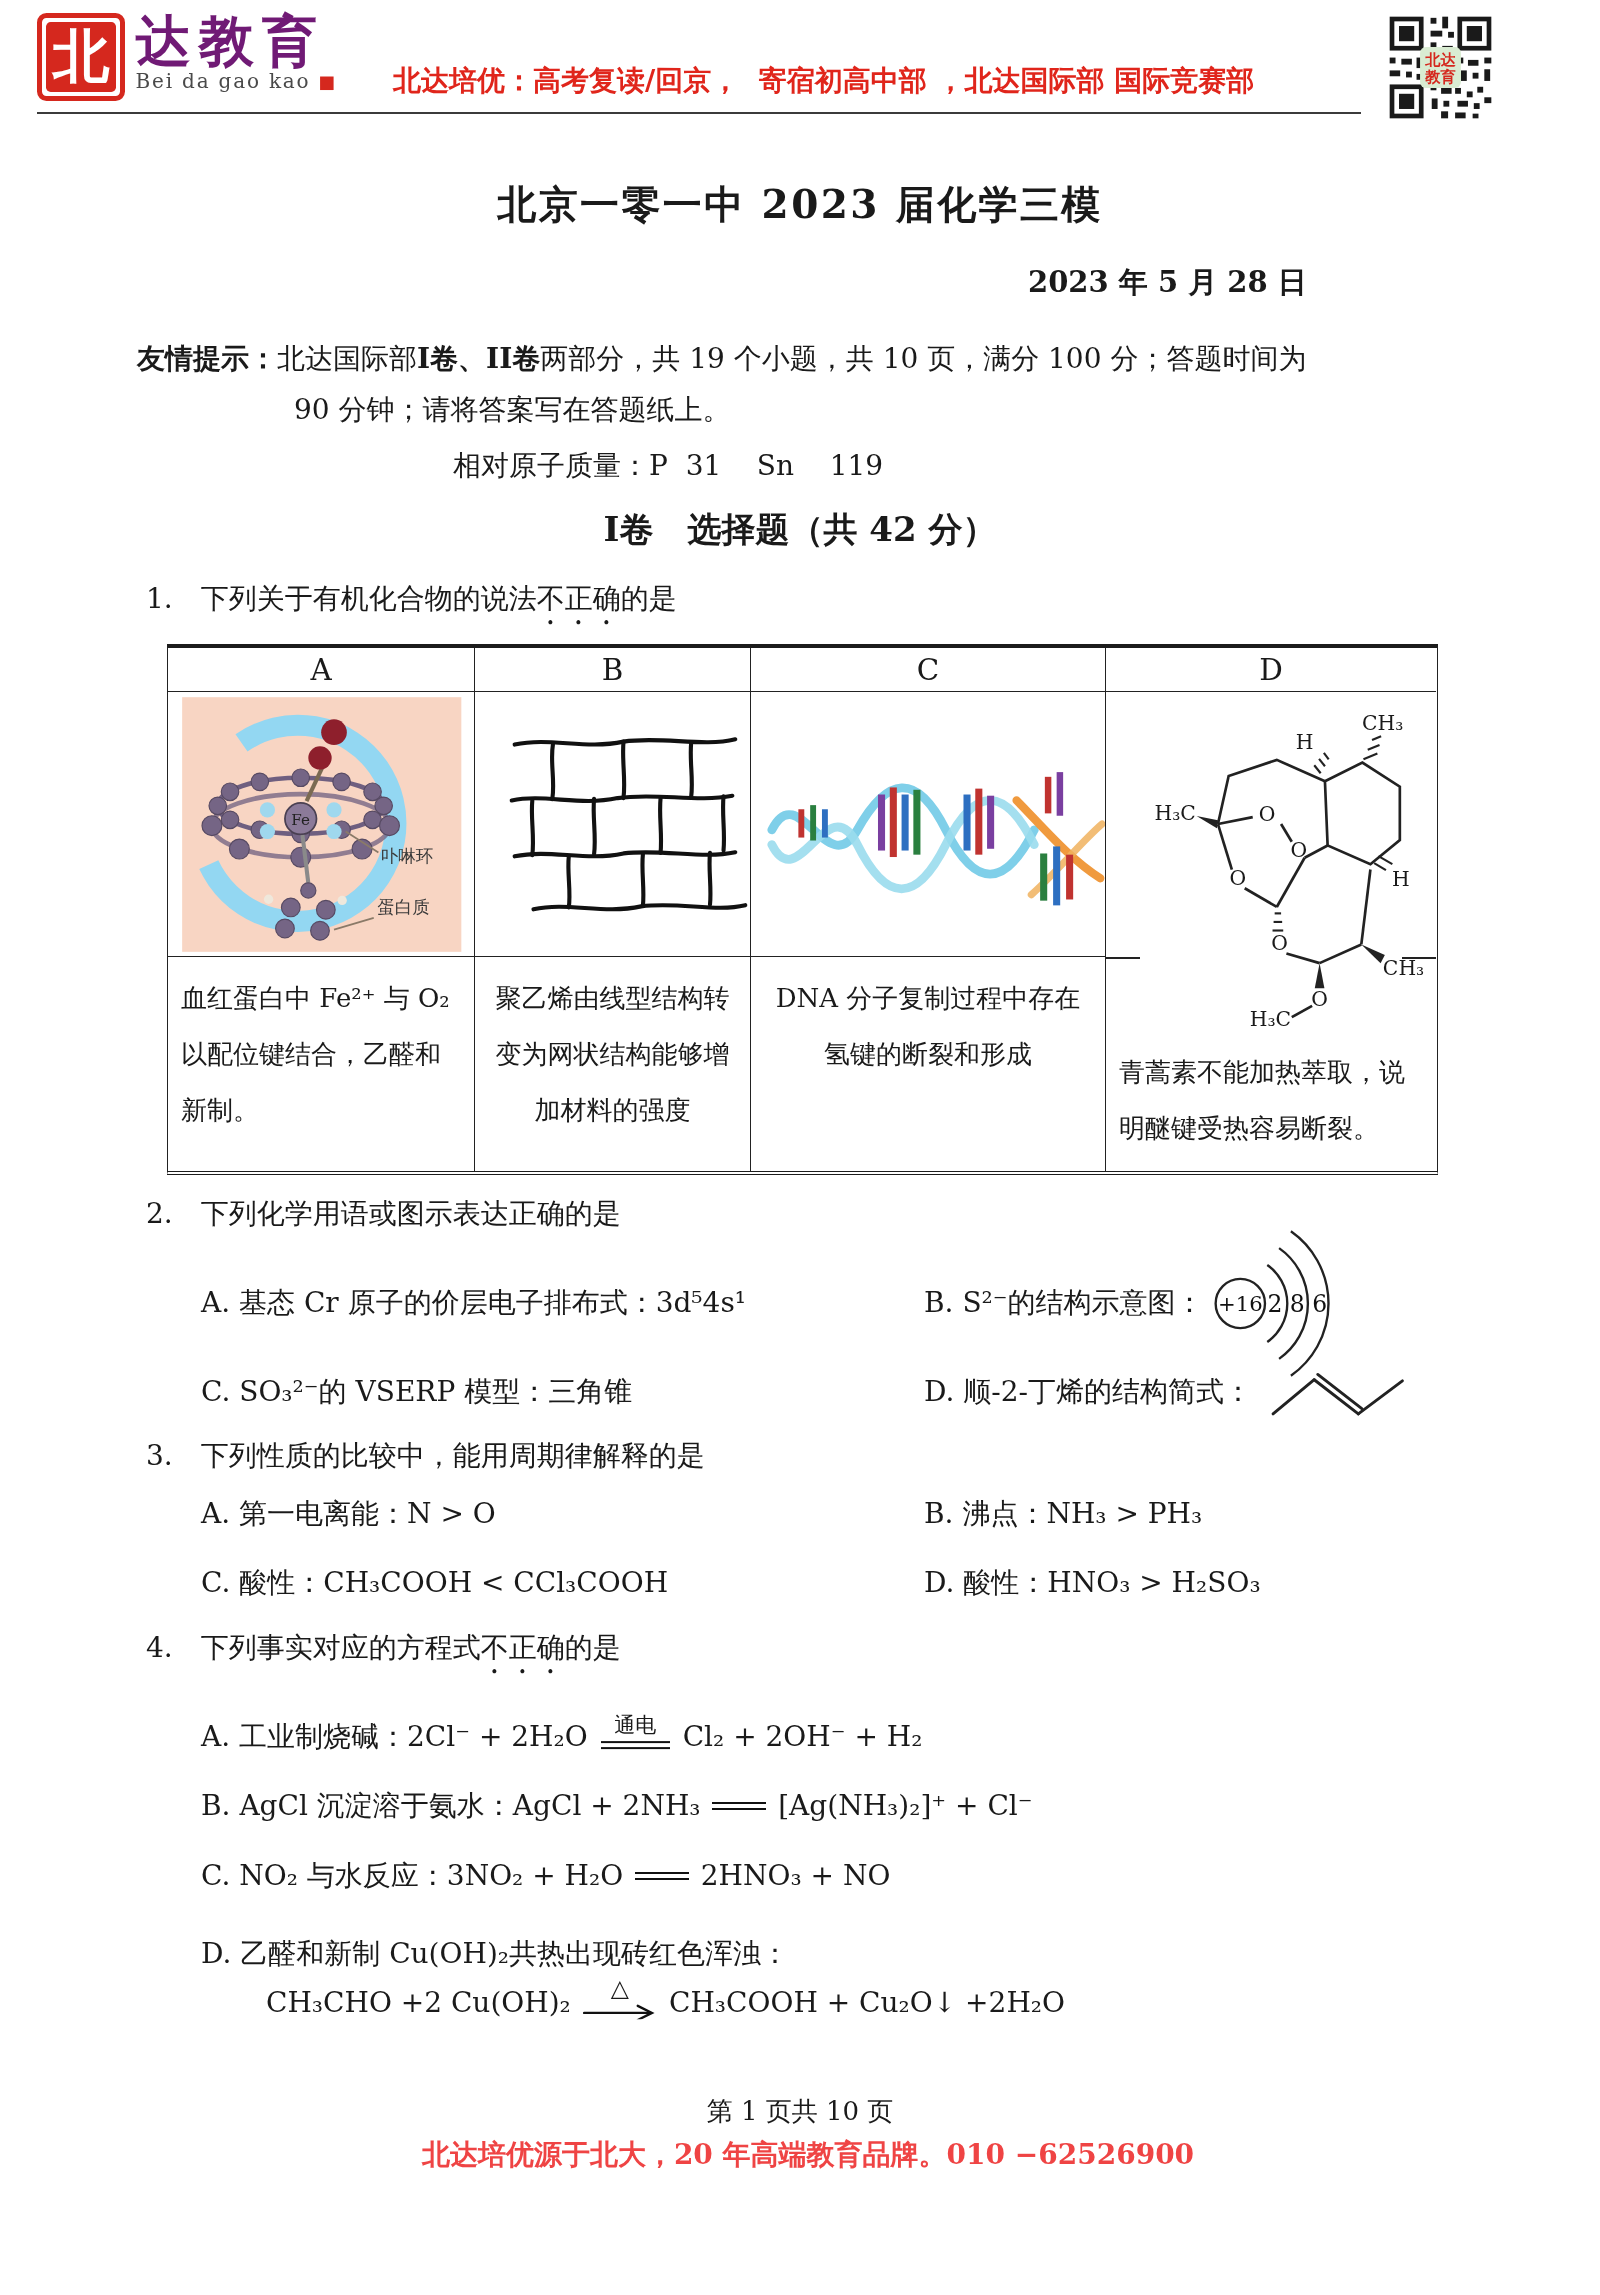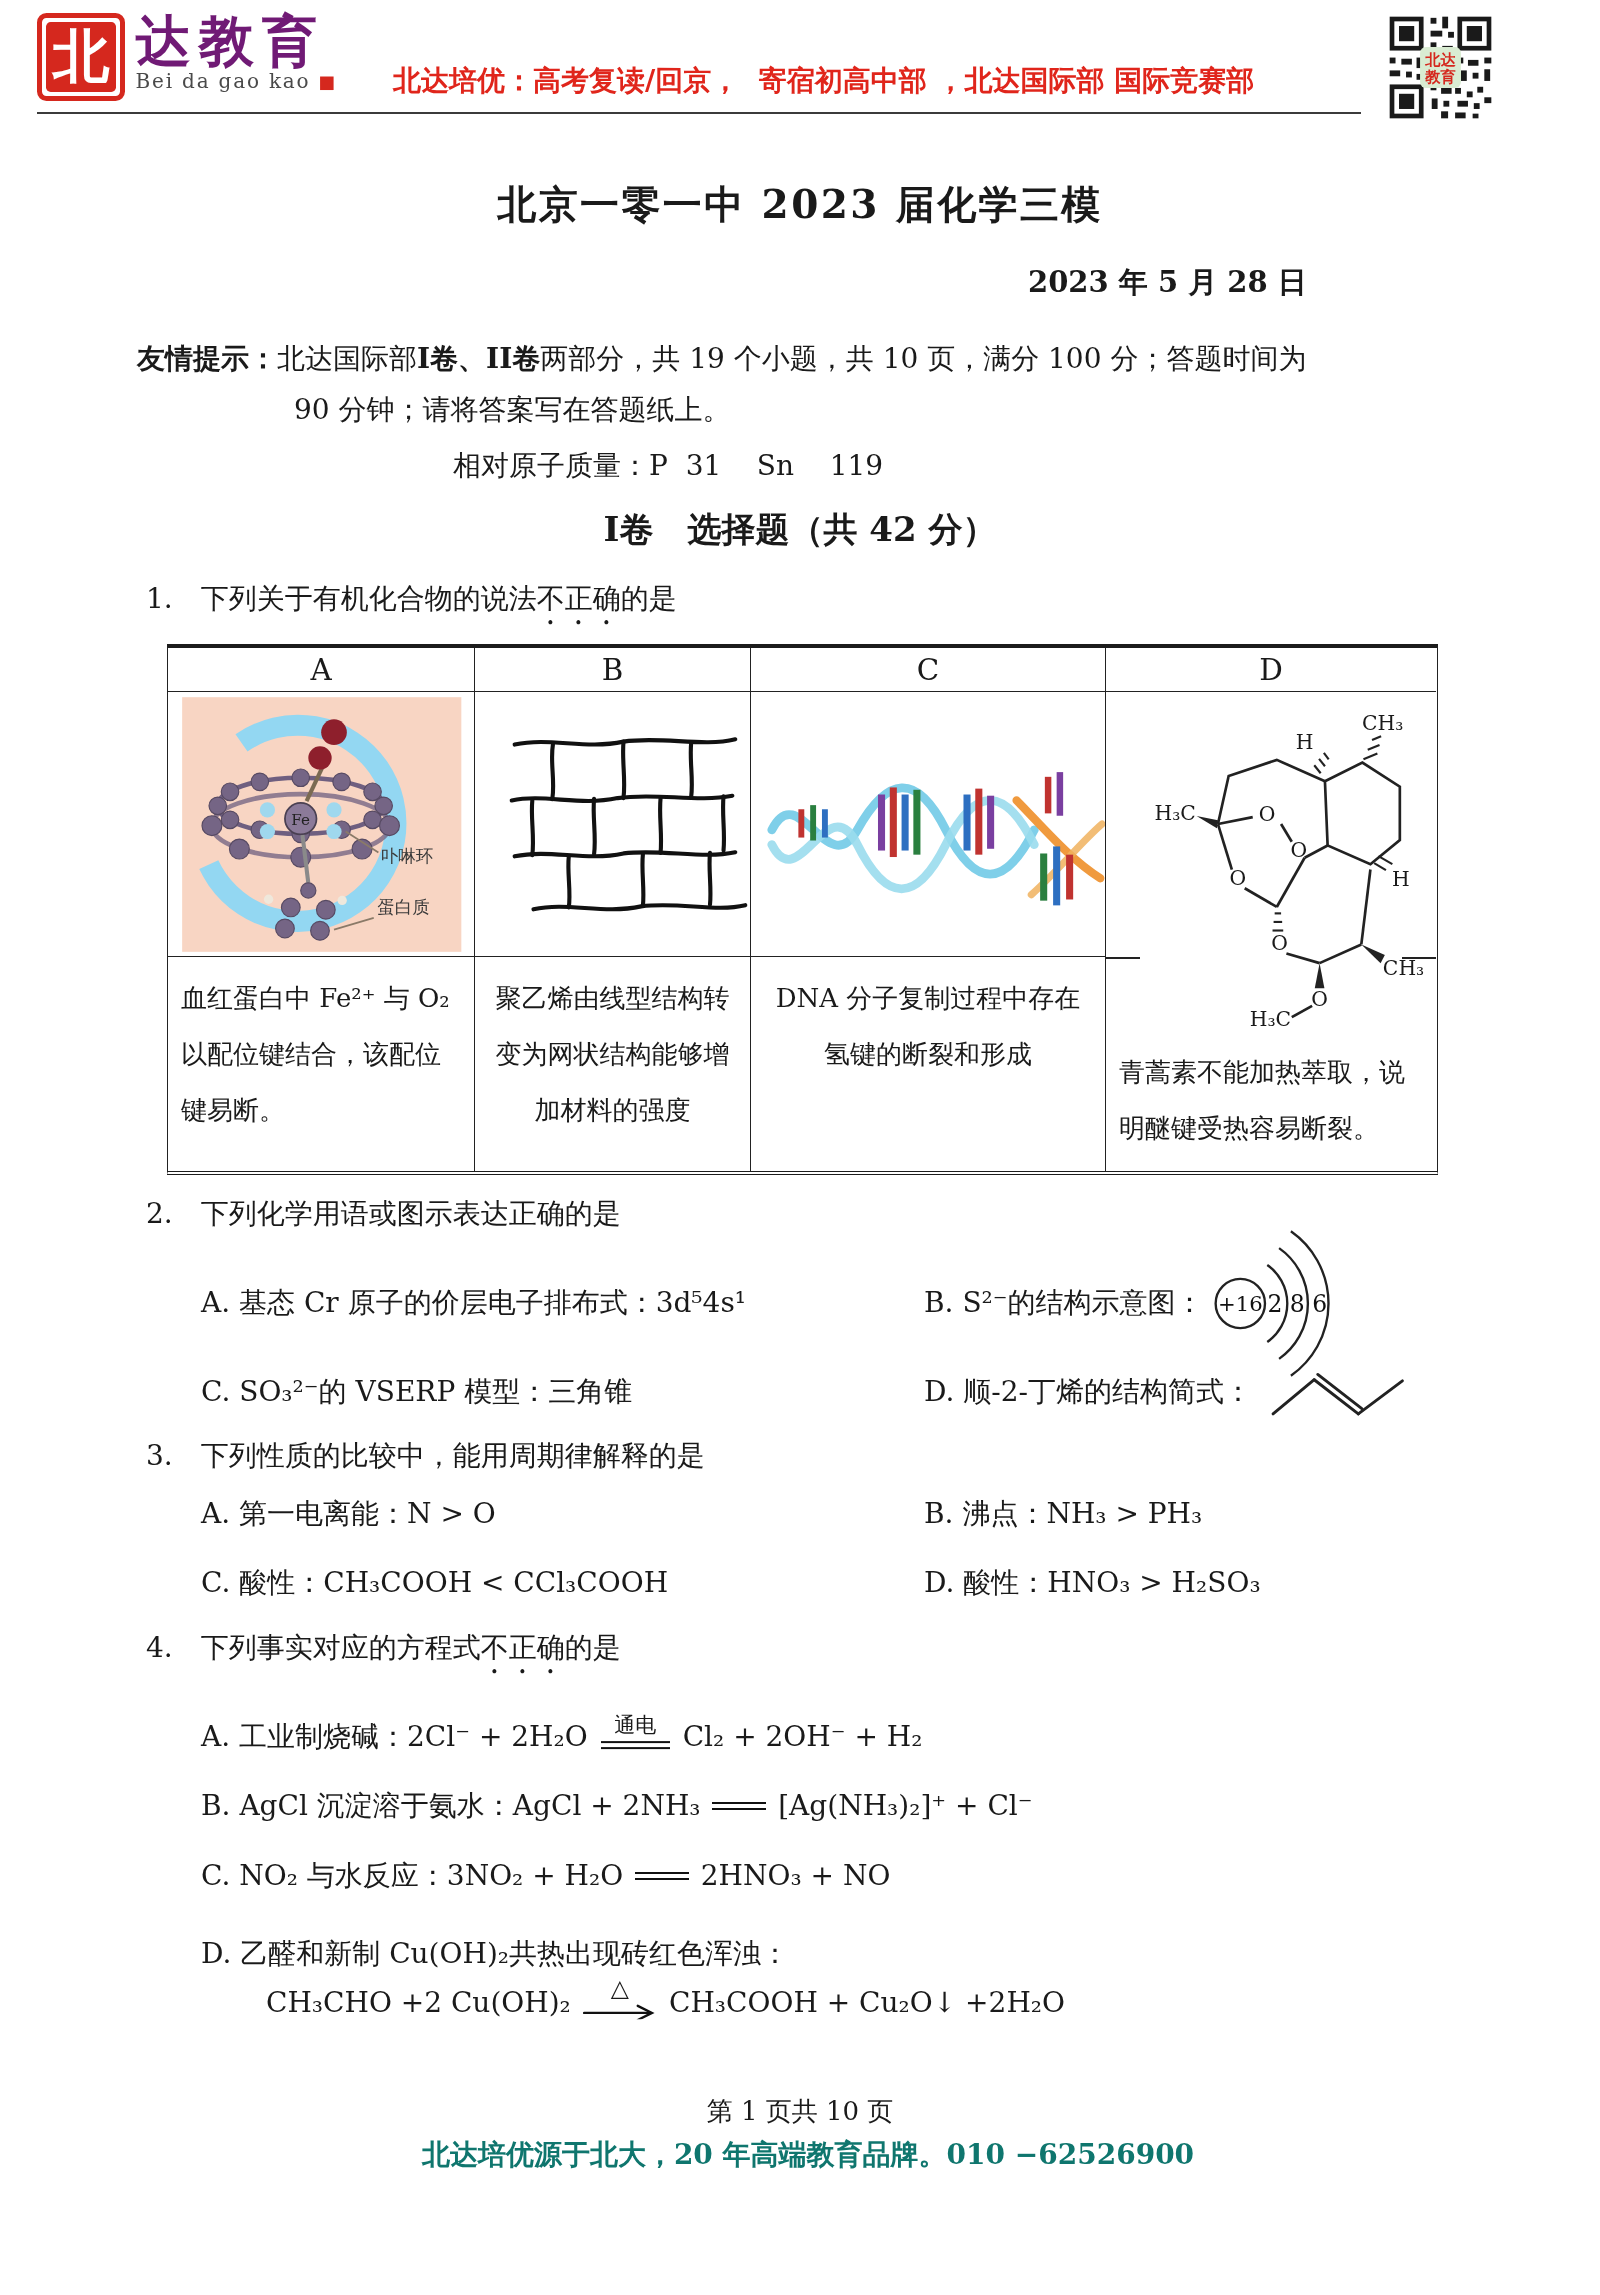--- a/index.html
+++ b/index.html
@@ -52,21 +52,21 @@
   .eqwrap { display:inline-flex; flex-direction:column; align-items:center; margin:0 13px; transform:translateY(-5.9px); }
   .eqcond { font-size:21px; line-height:1.2; }
   .eqbar { width:69px; height:8.2px; border-top:2.9px solid #111; border-bottom:2.9px solid #111; margin-top:2.4px; }
   .arrwrap { display:inline-flex; flex-direction:column; align-items:center; margin:0 10.6px; transform:translateY(-4.7px); }
   .arrcond { font-size:23.6px; line-height:1.1; }
   .shell-svg { vertical-align:middle; margin:-41px 4.7px; }
   .butene-svg { vertical-align:middle; margin:-17.7px 0 -17.7px 14px; }
 
   
   .footer-page { position:absolute; top:2094px; left:0; right:0; text-align:center; font-size:26px; }
-  .footer-slogan { position:absolute; top:2136px; left:16px; right:0; text-align:center; font-size:28px; font-weight:bold; color:#0f766e; }
+  .footer-slogan { position:absolute; top:2136px; left:16px; right:0; text-align:center; font-size:28px; font-weight:bold; color:#ef4444; }
 </style>
 </head>
 <body>
 
 <div class="page">
 
   <div class="header-bar">
     <div class="logo">
       <div class="seal">
         <div class="seal-inner">北</div>
@@ -194,21 +194,21 @@
               <circle cx="238" cy="402" r="16"></circle>
           </g>
           <circle cx="150" cy="348" r="8" fill="#efe8dc"></circle>
             <circle cx="276" cy="350" r="8" fill="#efe8dc"></circle>
           <line x1="282" y1="232" x2="338" y2="268" stroke="#8a7a68" stroke-width="3"></line>
           <text x="342" y="285" font-size="30" fill="#3a3a3a">卟啉环</text>
           <line x1="262" y1="400" x2="330" y2="380" stroke="#8a7a68" stroke-width="3"></line>
           <text x="336" y="372" font-size="30" fill="#3a3a3a">蛋白质</text>
         </svg>
       </div>
-      <div class="cell-text">血红蛋白中 Fe²⁺ 与 O₂ 以配位键结合，该配位键易断。</div>
+      <div class="cell-text">血红蛋白中 Fe²⁺ 与 O₂ 以配位键结合，乙醛和新制。</div>
     </div>
 
     <div class="col col-b">
       <div class="cell-head">B</div>
       <div class="cell-img">
         <svg width="253" height="224" viewBox="0 0 430 380">
           <g fill="none" stroke="#111" stroke-width="7" stroke-linecap="round">
             <path d="M30,55 C90,42 150,64 215,50 C280,40 350,60 405,46"></path>
             <path d="M25,150 C80,138 140,160 205,146 C270,136 340,154 400,142"></path>
             <path d="M30,245 C90,232 150,254 215,240 C280,232 350,250 405,238"></path>

